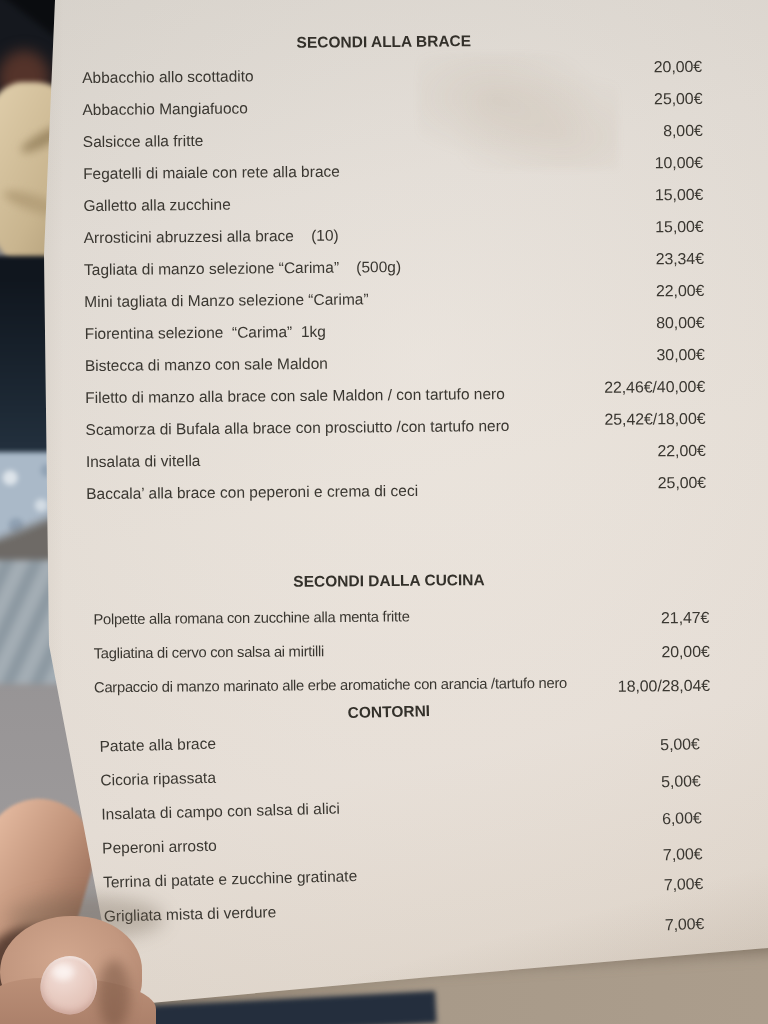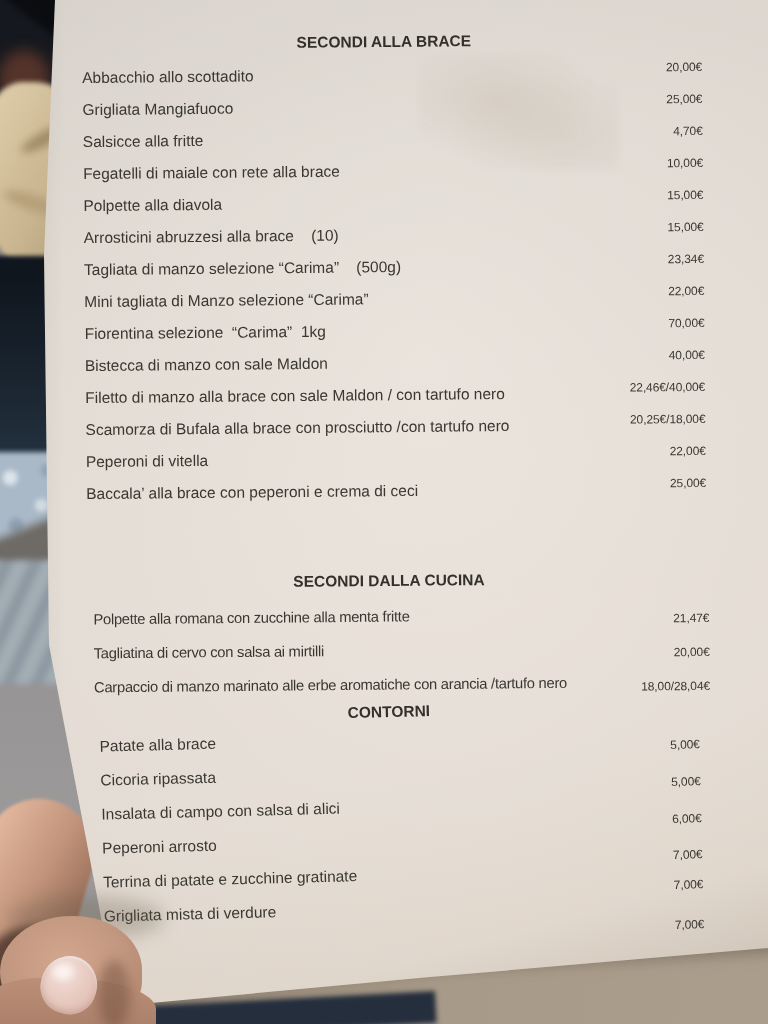--- a/index.html
+++ b/index.html
@@ -89,21 +89,21 @@
   }
   .menu-row { position: relative; }
   .item-name {
     position: absolute; left: var(--nl); top: 50%;
     transform: translateY(-50%); white-space: pre; line-height: 1;
     font-size: 15.5px;
   }
   .item-price {
     position: absolute; right: var(--pr); top: 50%;
     transform: translateY(calc(-50% + var(--po, 0px))); line-height: 1;
-    font-size: 12px; letter-spacing: -0.1px; white-space: pre;
+    font-size: 16px; letter-spacing: -0.1px; white-space: pre;
   }
 
   .sec-secondi-alla-brace { padding-top: 33px; --nl: 82px; --pr: 66px; --po: -5px; }
   .sec-secondi-alla-brace .rows { margin-top: 9px; }
   .sec-secondi-alla-brace .menu-row { height: 32px; }
 
   .sec-secondi-dalla-cucina { margin-top: 65px; --nl: 88px; --pr: 64px; --po: 4px; }
   .sec-secondi-dalla-cucina .rows { margin-top: 11px; }
   .sec-secondi-dalla-cucina .menu-row { height: 34px; }
   .sec-secondi-dalla-cucina .item-name { font-size: 14.8px; letter-spacing: -0.3px; }
@@ -170,65 +170,65 @@
     <div class="menu-content">
       <div>
           <section class="menu-section sec-secondi-alla-brace">
             <h2 class="section-title">SECONDI ALLA BRACE</h2>
             <div class="rows">
               <div class="menu-row">
                 <span class="item-name">Abbacchio allo scottadito</span>
                 <span class="item-price">20,00€</span>
               </div>
               <div class="menu-row">
-                <span class="item-name">Grigliata Mangiafuoco</span>
+                <span class="item-name">Abbacchio Mangiafuoco</span>
                 <span class="item-price">25,00€</span>
               </div>
               <div class="menu-row">
                 <span class="item-name">Salsicce alla fritte</span>
-                <span class="item-price">4,70€</span>
+                <span class="item-price">8,00€</span>
               </div>
               <div class="menu-row">
                 <span class="item-name">Fegatelli di maiale con rete alla brace</span>
                 <span class="item-price">10,00€</span>
               </div>
               <div class="menu-row">
-                <span class="item-name">Polpette alla diavola</span>
+                <span class="item-name">Galletto alla zucchine</span>
                 <span class="item-price">15,00€</span>
               </div>
               <div class="menu-row">
                 <span class="item-name">Arrosticini abruzzesi alla brace    (10)</span>
                 <span class="item-price">15,00€</span>
               </div>
               <div class="menu-row">
                 <span class="item-name">Tagliata di manzo selezione “Carima”    (500g)</span>
                 <span class="item-price">23,34€</span>
               </div>
               <div class="menu-row">
                 <span class="item-name">Mini tagliata di Manzo selezione “Carima”</span>
                 <span class="item-price">22,00€</span>
               </div>
               <div class="menu-row">
                 <span class="item-name">Fiorentina selezione  “Carima”  1kg</span>
-                <span class="item-price">70,00€</span>
+                <span class="item-price">80,00€</span>
               </div>
               <div class="menu-row">
                 <span class="item-name">Bistecca di manzo con sale Maldon</span>
-                <span class="item-price">40,00€</span>
+                <span class="item-price">30,00€</span>
               </div>
               <div class="menu-row">
                 <span class="item-name">Filetto di manzo alla brace con sale Maldon / con tartufo nero</span>
                 <span class="item-price">22,46€/40,00€</span>
               </div>
               <div class="menu-row">
                 <span class="item-name">Scamorza di Bufala alla brace con prosciutto /con tartufo nero</span>
-                <span class="item-price">20,25€/18,00€</span>
-              </div>
-              <div class="menu-row">
-                <span class="item-name">Peperoni di vitella</span>
+                <span class="item-price">25,42€/18,00€</span>
+              </div>
+              <div class="menu-row">
+                <span class="item-name">Insalata di vitella</span>
                 <span class="item-price">22,00€</span>
               </div>
               <div class="menu-row">
                 <span class="item-name">Baccala’ alla brace con peperoni e crema di ceci</span>
                 <span class="item-price">25,00€</span>
               </div>
             </div>
           </section>
           <section class="menu-section sec-secondi-dalla-cucina">
             <h2 class="section-title">SECONDI DALLA CUCINA</h2>

